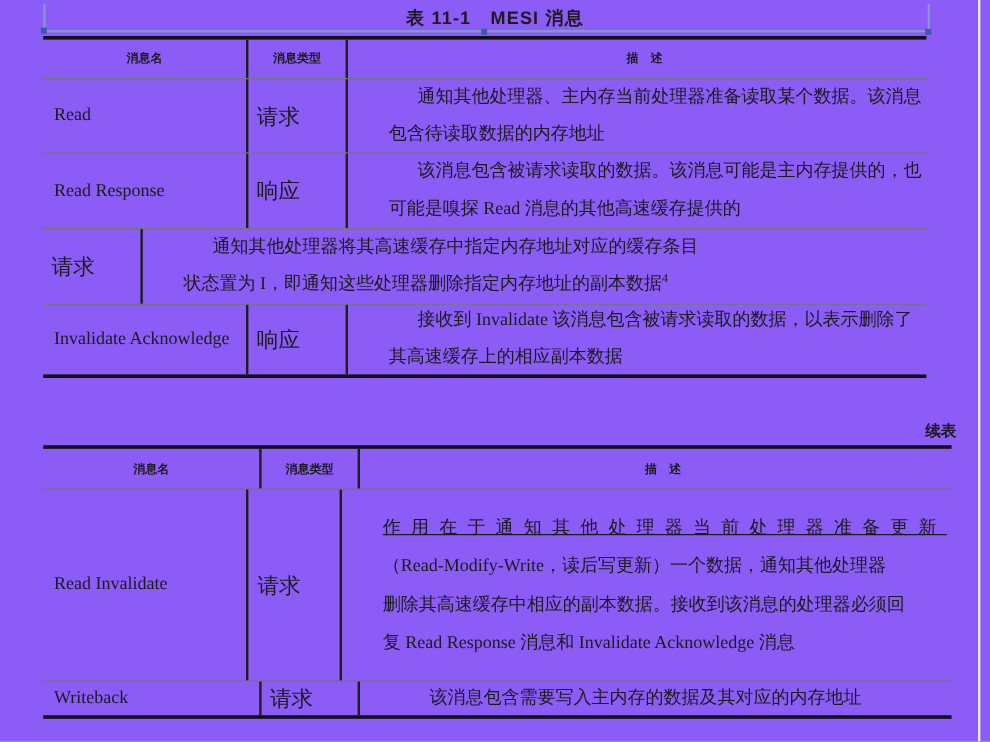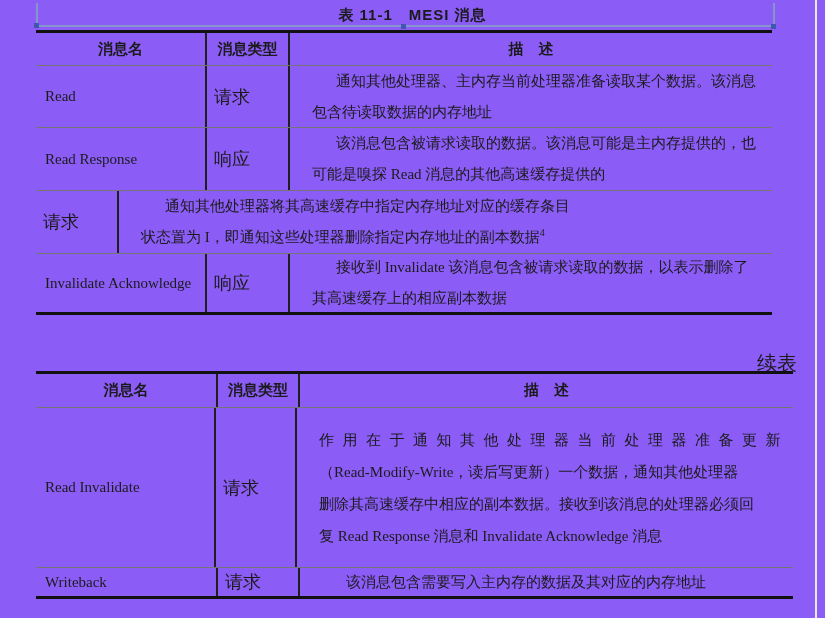--- a/index.html
+++ b/index.html
@@ -13,21 +13,21 @@
   }
   
   .table-title{
     position:absolute;top:6px;left:0;width:100%;
     text-align:center;font-weight:bold;font-size:15px;
     font-family:"Liberation Sans","DejaVu Sans",sans-serif;
     letter-spacing:1px;white-space:pre;
   }
   .continued-label{
     position:absolute;top:350px;right:28px;
-    font-weight:normal;font-size:20px;
+    font-weight:bold;font-size:13px;
     font-family:"Liberation Sans","DejaVu Sans",sans-serif;
     text-align:right;
   }
   
   .sel-line{position:absolute;background:#8496cd;}
   .sel-handle{position:absolute;width:5px;height:5px;background:#3f57ae;}
   
   .tbl{
     position:absolute;left:36px;
     border-top:3px solid #111;border-bottom:3px solid #111;
@@ -36,34 +36,34 @@
   .tbl1{top:30px;width:736px;}
   .tbl2{top:371px;width:757px;}
   .row{display:flex;box-sizing:border-box;}
   .row.sep{border-top:1px solid #757575;}
   .cell{box-sizing:border-box;display:flex;flex-direction:column;justify-content:center;}
   .vline{border-right:2px solid #1e1e1e;}
   .tbl1 .c1{width:171px;}
   .tbl1 .c2{width:83px;}
   .tbl2 .c1{width:182px;}
   .tbl2 .c2{width:82px;}
-  .c3{flex:1;}
+  .c3{flex:1;margin-left:12px;}
   .hrow .cell{
-    align-items:center;font-weight:bold;font-size:15px;
+    align-items:center;font-weight:bold;font-size:10px;
     font-family:"Liberation Sans","DejaVu Sans",sans-serif;
     white-space:pre;
   }
   .name-cell{padding-left:9px;font-size:15px;}
   .type-cell{padding-left:7px;font-size:18px;}
   .desc-cell{padding-left:22px;padding-right:4px;font-size:15px;}
   .tbl1 .desc-cell .line{line-height:31px;}
   .tbl2 .desc-cell .line{line-height:32px;}
   .line{white-space:pre;}
   .line.indent{padding-left:24px;}
-  .line.spread{letter-spacing:8.5px;}
+  .line.spread{letter-spacing:8.5px;text-decoration:underline;}
   sup.fn{font-size:10px;vertical-align:super;line-height:0;}
   
   .tbl1 .hrow{height:32px;}
   .tbl1 .r0{height:62px;}
   .tbl1 .r1{height:63px;}
   .tbl1 .r2{height:63px;}
   .tbl1 .r3{height:59px;}
   .tbl2 .hrow{height:33px;}
   .tbl2 .r0{height:160px;}
   .tbl2 .r1{height:29px;}

